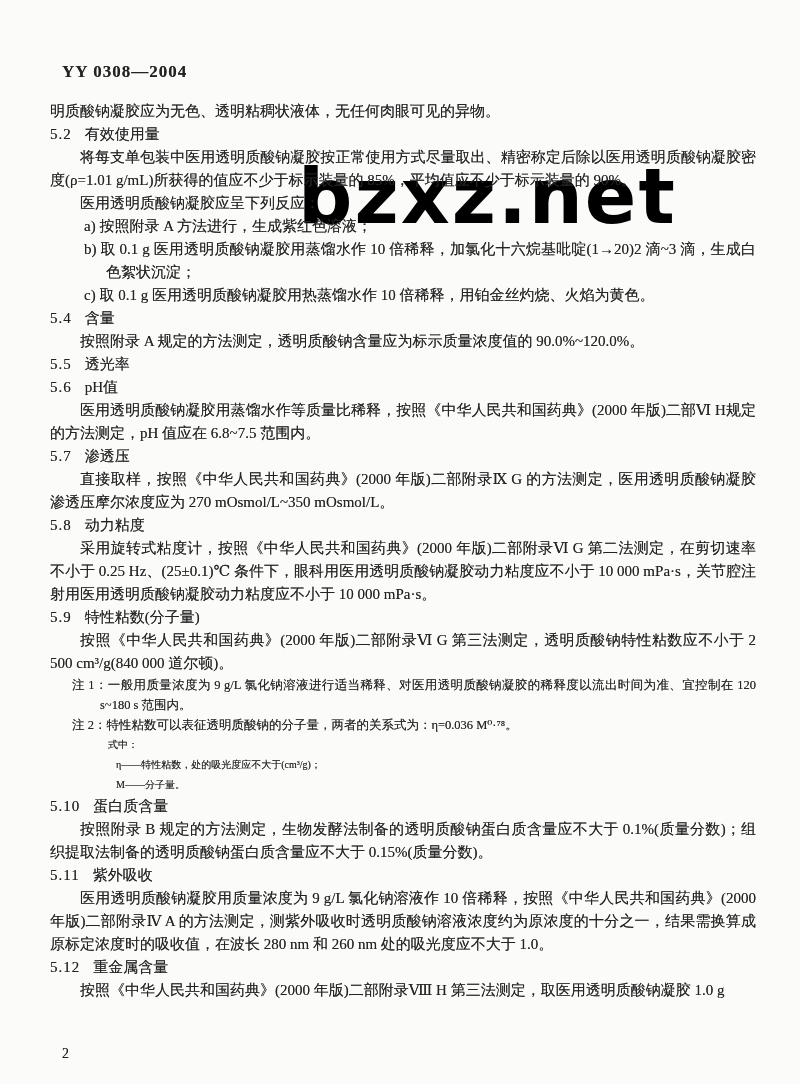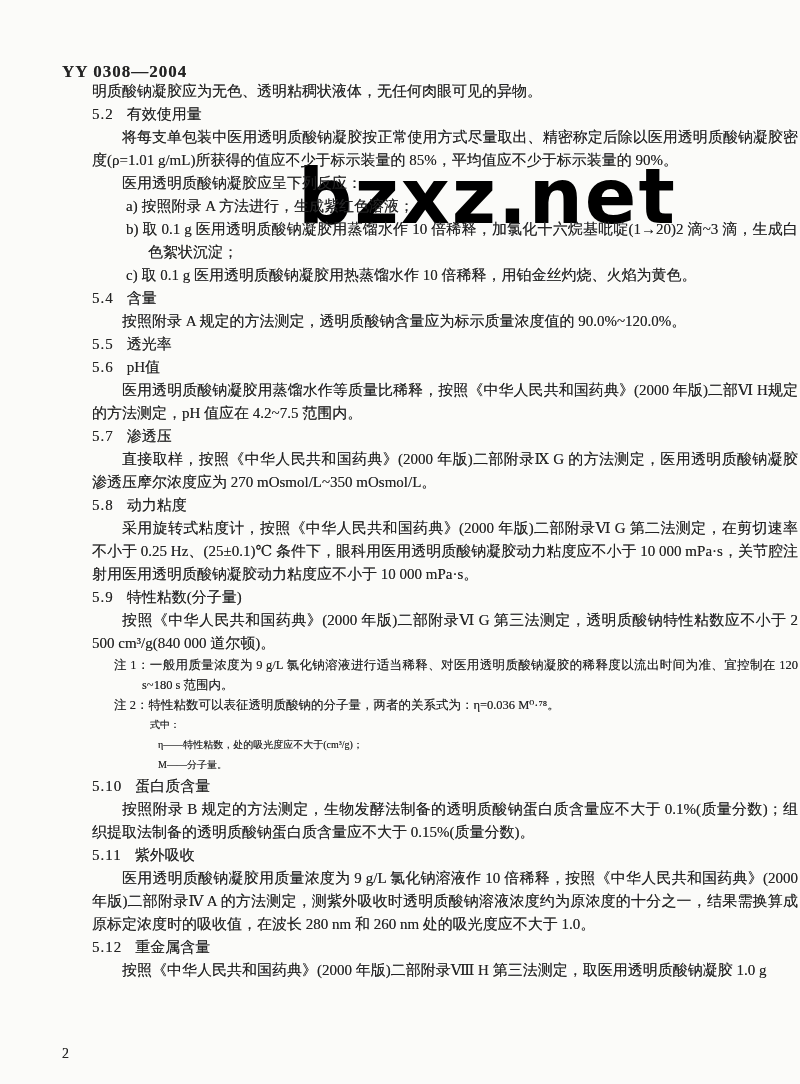--- a/index.html
+++ b/index.html
@@ -31,24 +31,23 @@
     position: absolute;
     left: 62px; top: 62px;
     font-size: 17px;
     font-weight: bold;
     letter-spacing: 1px;
     z-index: 1;
     text-align: right;
   }
   .content {
     position: absolute;
-    left: 50px; top: 80px;
+    left: 50px; top: 100px;
     width: 706px;
     z-index: 1;
-    margin-left: 42px;
   }
   .t {
     margin: 0;
     font-size: 15px;
     line-height: 23px;
     text-align: justify;
   }
   .para { text-indent: 2em; }
   .sec-h {
     margin: 0;
@@ -112,21 +111,21 @@
       <h2 class="sec-h"><span class="sec-num">5.4</span><span>含量</span></h2>
       <p class="t para">按照附录 A 规定的方法测定，透明质酸钠含量应为标示质量浓度值的 90.0%~120.0%。</p>
     </section>
 
     <section>
       <h2 class="sec-h"><span class="sec-num">5.5</span><span>透光率</span></h2>
     </section>
 
     <section>
       <h2 class="sec-h"><span class="sec-num">5.6</span><span>pH值</span></h2>
-      <p class="t para">医用透明质酸钠凝胶用蒸馏水作等质量比稀释，按照《中华人民共和国药典》(2000 年版)二部Ⅵ H规定的方法测定，pH 值应在 4.2~7.5 范围内。</p>
+      <p class="t para">医用透明质酸钠凝胶用蒸馏水作等质量比稀释，按照《中华人民共和国药典》(2000 年版)二部Ⅵ H规定的方法测定，pH 值应在 6.8~7.5 范围内。</p>
     </section>
 
     <section>
       <h2 class="sec-h"><span class="sec-num">5.7</span><span>渗透压</span></h2>
       <p class="t para">直接取样，按照《中华人民共和国药典》(2000 年版)二部附录Ⅸ G 的方法测定，医用透明质酸钠凝胶渗透压摩尔浓度应为 270 mOsmol/L~350 mOsmol/L。</p>
     </section>
 
     <section>
       <h2 class="sec-h"><span class="sec-num">5.8</span><span>动力粘度</span></h2>
       <p class="t para">采用旋转式粘度计，按照《中华人民共和国药典》(2000 年版)二部附录Ⅵ G 第二法测定，在剪切速率不小于 0.25 Hz、(25±0.1)℃ 条件下，眼科用医用透明质酸钠凝胶动力粘度应不小于 10 000 mPa·s，关节腔注射用医用透明质酸钠凝胶动力粘度应不小于 10 000 mPa·s。</p>

